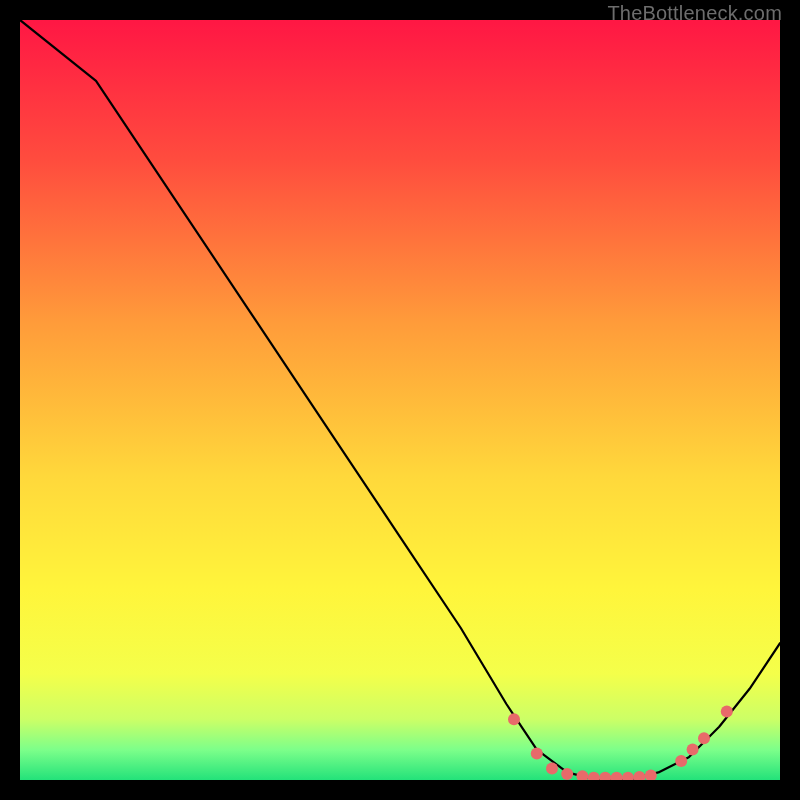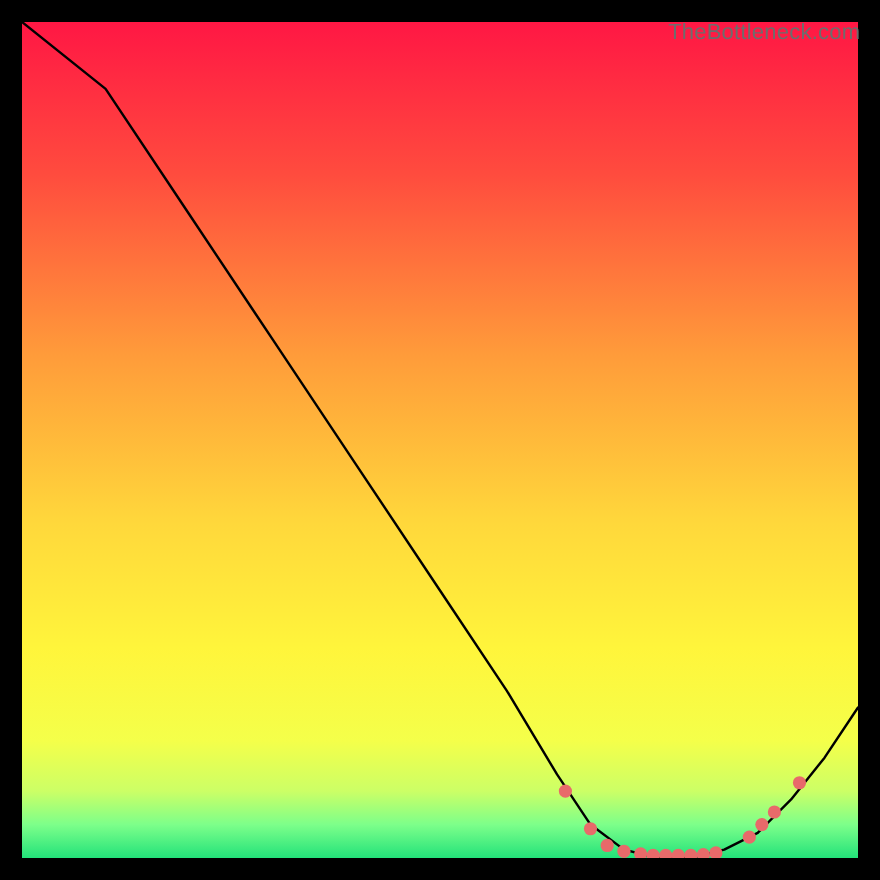--- a/index.html
+++ b/index.html
@@ -6,21 +6,21 @@
   body {
     width: 800px;
     height: 800px;
     background: #000;
     position: relative;
     font-family: Arial, sans-serif;
     overflow: hidden;
   }
   .watermark {
     position: absolute;
-    top: 18px;
+    top: 2px;
     right: 18px;
     color: #6d6d6d;
     font-size: 20px;
     font-weight: 400;
     letter-spacing: 0.2px;
     z-index: 10;
   }
   .plot-area {
     position: absolute;
     left: 20px;

